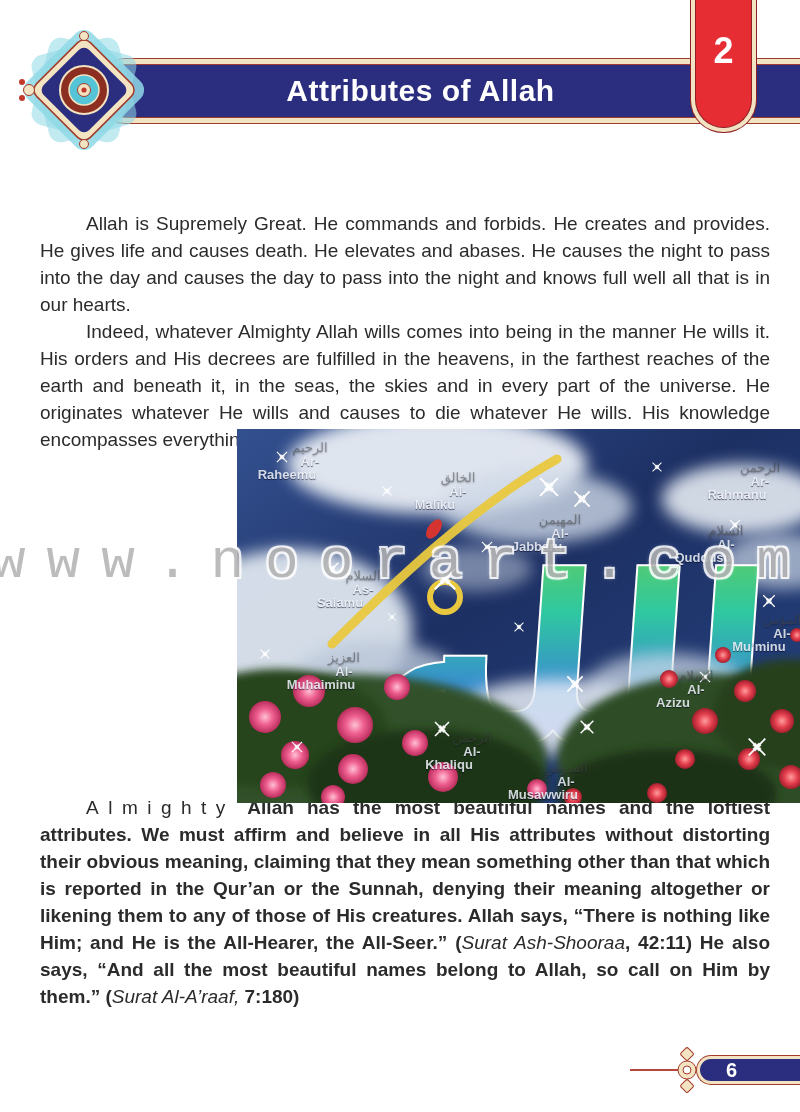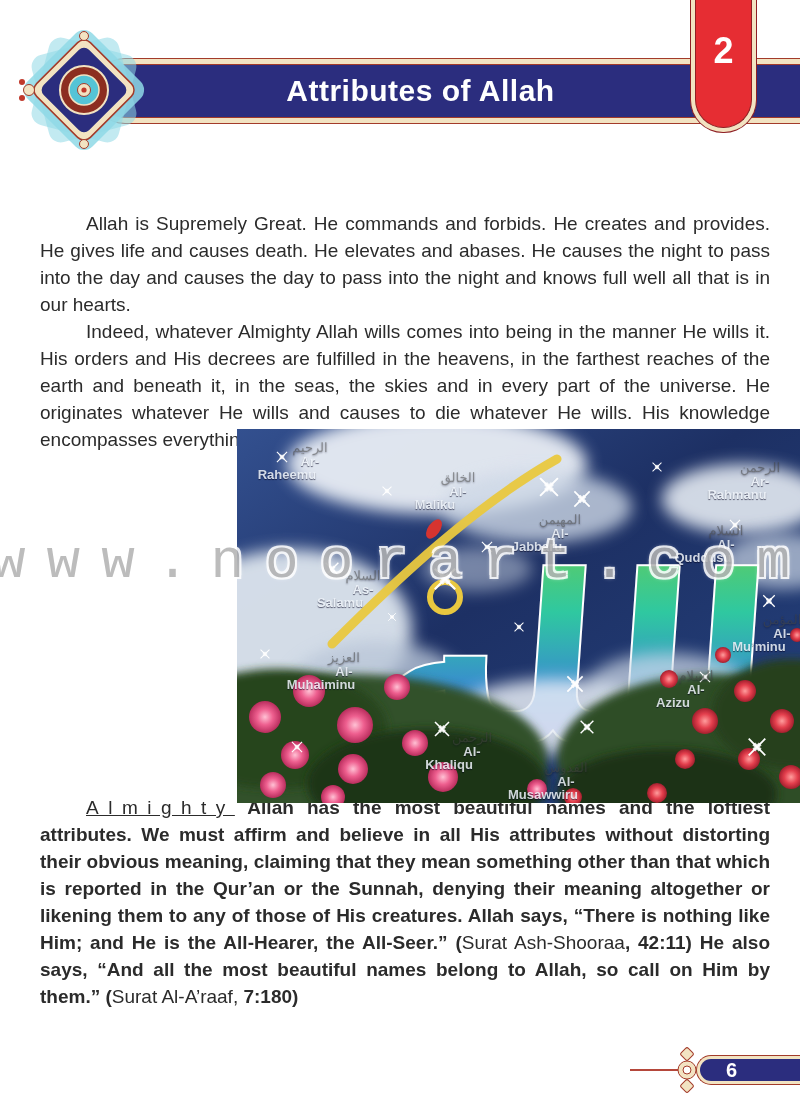--- a/index.html
+++ b/index.html
@@ -28,22 +28,22 @@
     background:#e62d33; border:1px solid #8e1f24; border-top:none;
     border-radius:0 0 29px 29px; display:flex; justify-content:center; }
   .chapter-num { margin-top:30px; color:#fff; font-size:36px; font-weight:bold; }
 
   
   .content { position:absolute; left:0; right:0; top:8px; padding:202px 30px 0 40px;
     color:#2b2b2b; font-size:19px; line-height:27px; text-align:justify; }
   .para { text-indent:46px; }
   .seg-normal { font-weight:bold; }
   .seg-bold { font-weight:bold; }
-  .seg-italic { }
-  .seg-spaced { letter-spacing:.5em;text-decoration:underline; }
+  .seg-italic { font-style:italic; }
+  .seg-spaced { letter-spacing:.5em; }
 
   
   .photo-float { float:right; width:563px; height:374px;
     margin:-24px -30px -9px 12px; position:relative; display:block; }
   .photo-float svg.photo-svg { position:absolute; inset:0; }
   .asma-label { position:absolute; width:96px; text-align:center; z-index:5;
     pointer-events:none; line-height:1.05; }
   .asma-ar { display:block; color:#404040; opacity:.55; font-size:13px;
     text-shadow:0 1px 2px rgba(0,0,30,.6); }
   .asma-en { display:block; color:#eef3f9; opacity:.85; font-size:13px;

